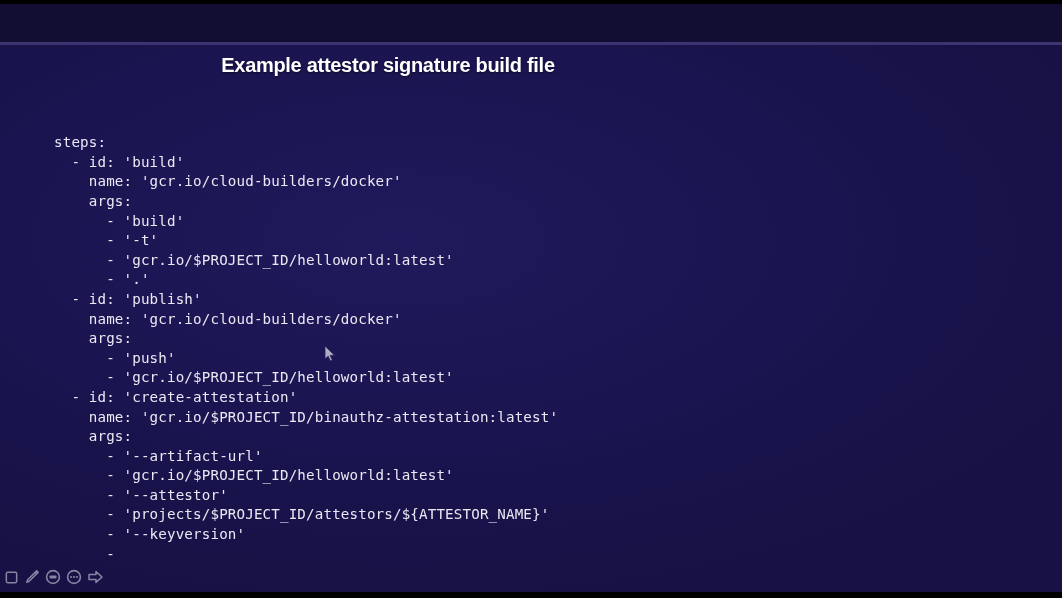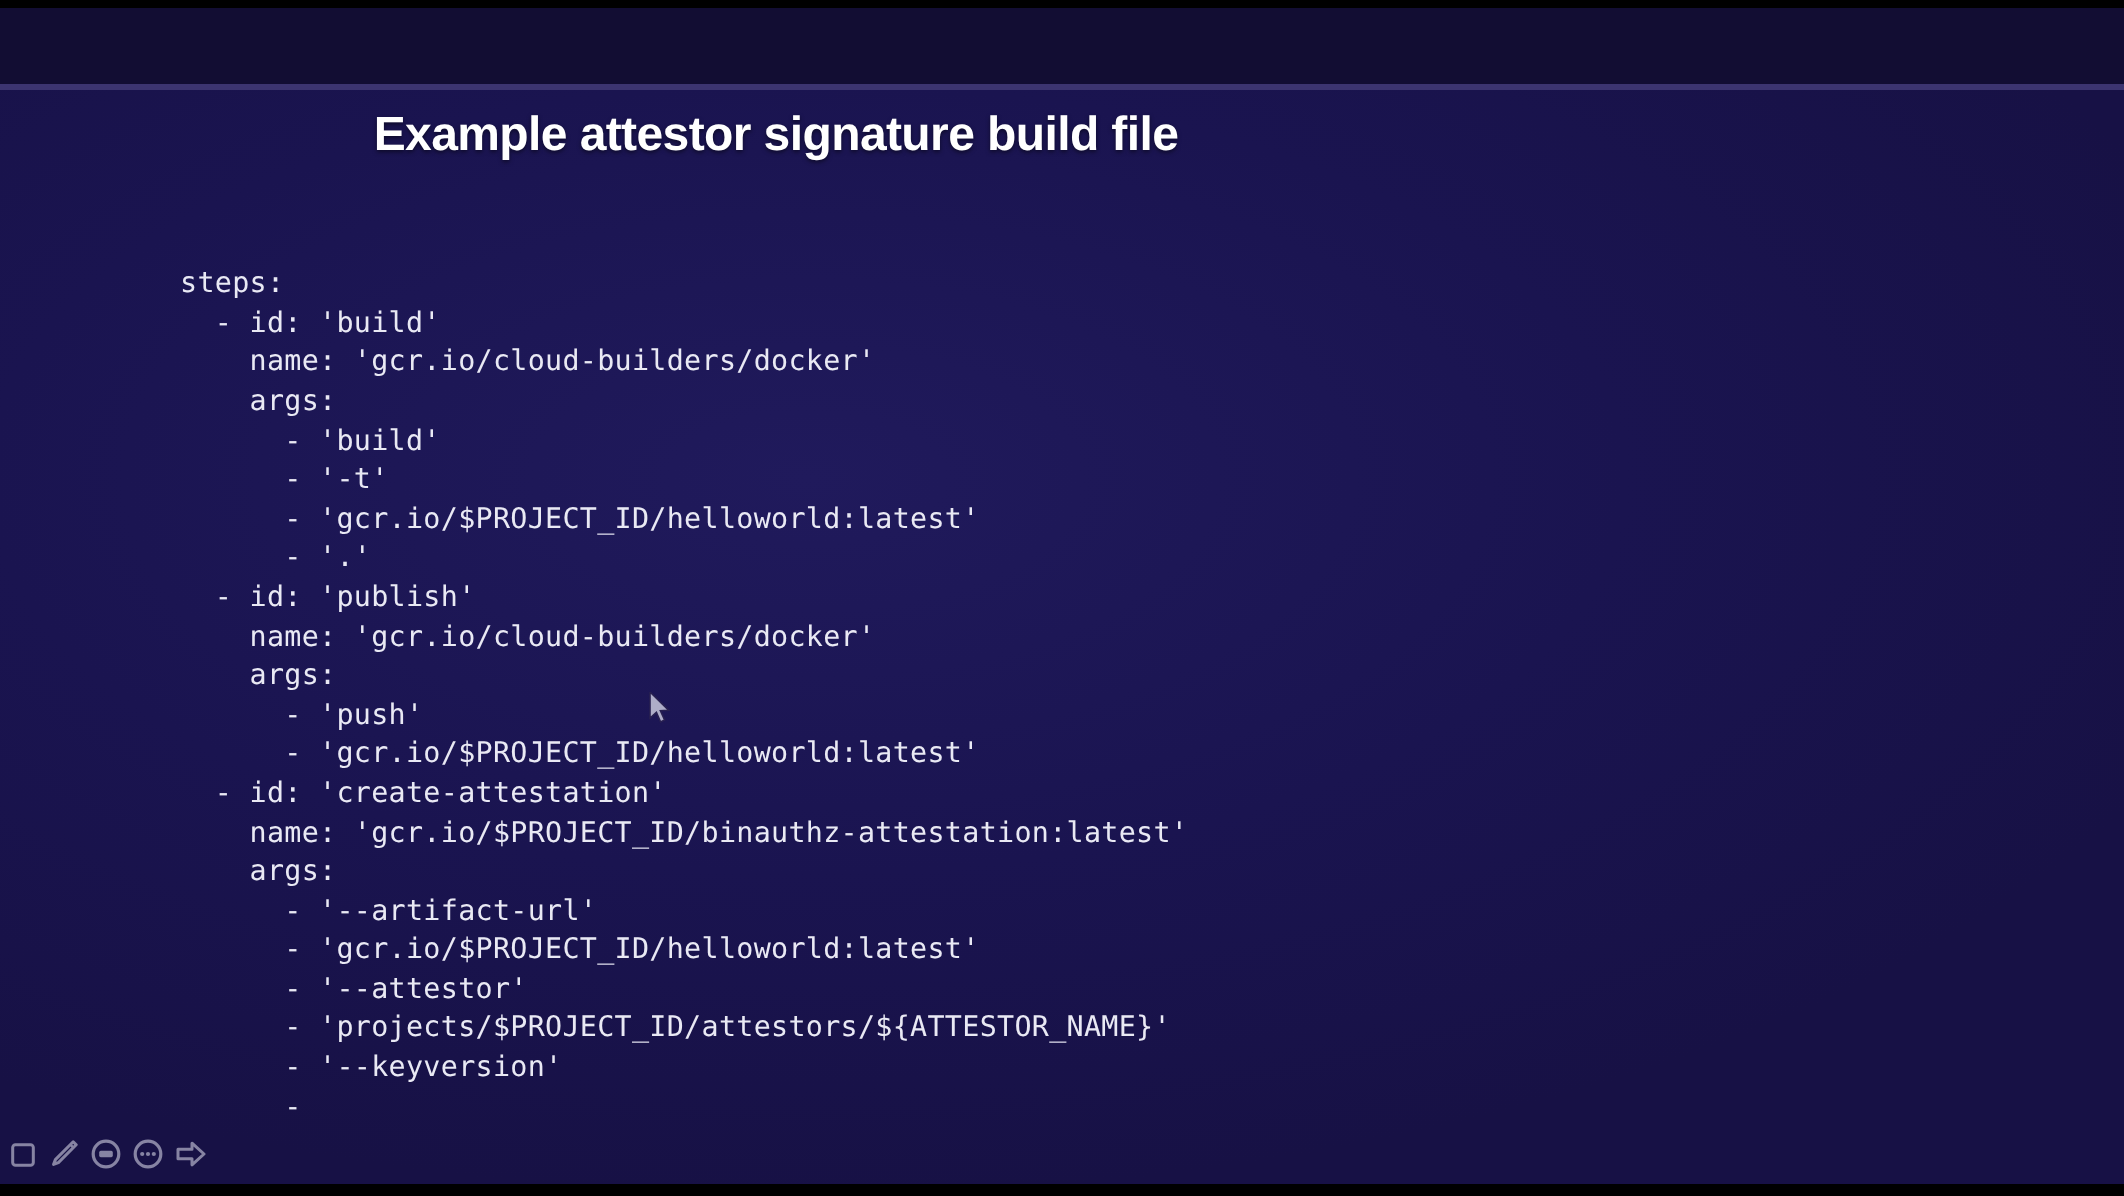--- a/index.html
+++ b/index.html
@@ -84,21 +84,21 @@
   }
 
   
   .slide-title {
     position: absolute;
     left: 0;
     top: 54px;
     width: 1062px;
     text-align: center;
     padding-right: 286px;
-    font-size: 24px;
+    font-size: 20px;
     font-weight: bold;
     color: #ffffff;
     letter-spacing: -0.3px;
     text-shadow: 0 1px 2px rgba(0,0,0,0.5);
     z-index: 4;
   }
 
   
   .code-block {
     position: absolute;
@@ -110,21 +110,20 @@
     font-size: 14.2px;
     line-height: 19.6px;
     color: #e9e9f4;
     white-space: pre;
     letter-spacing: 0.15px;
   }
 
   .code-line {
     white-space: pre;
     height: 19.6px;
-    margin-left: 36px;
   }
 
   
   .mouse-cursor {
     position: absolute;
     left: 324px;
     top: 346px;
     width: 12px;
     height: 16px;
     z-index: 7;

